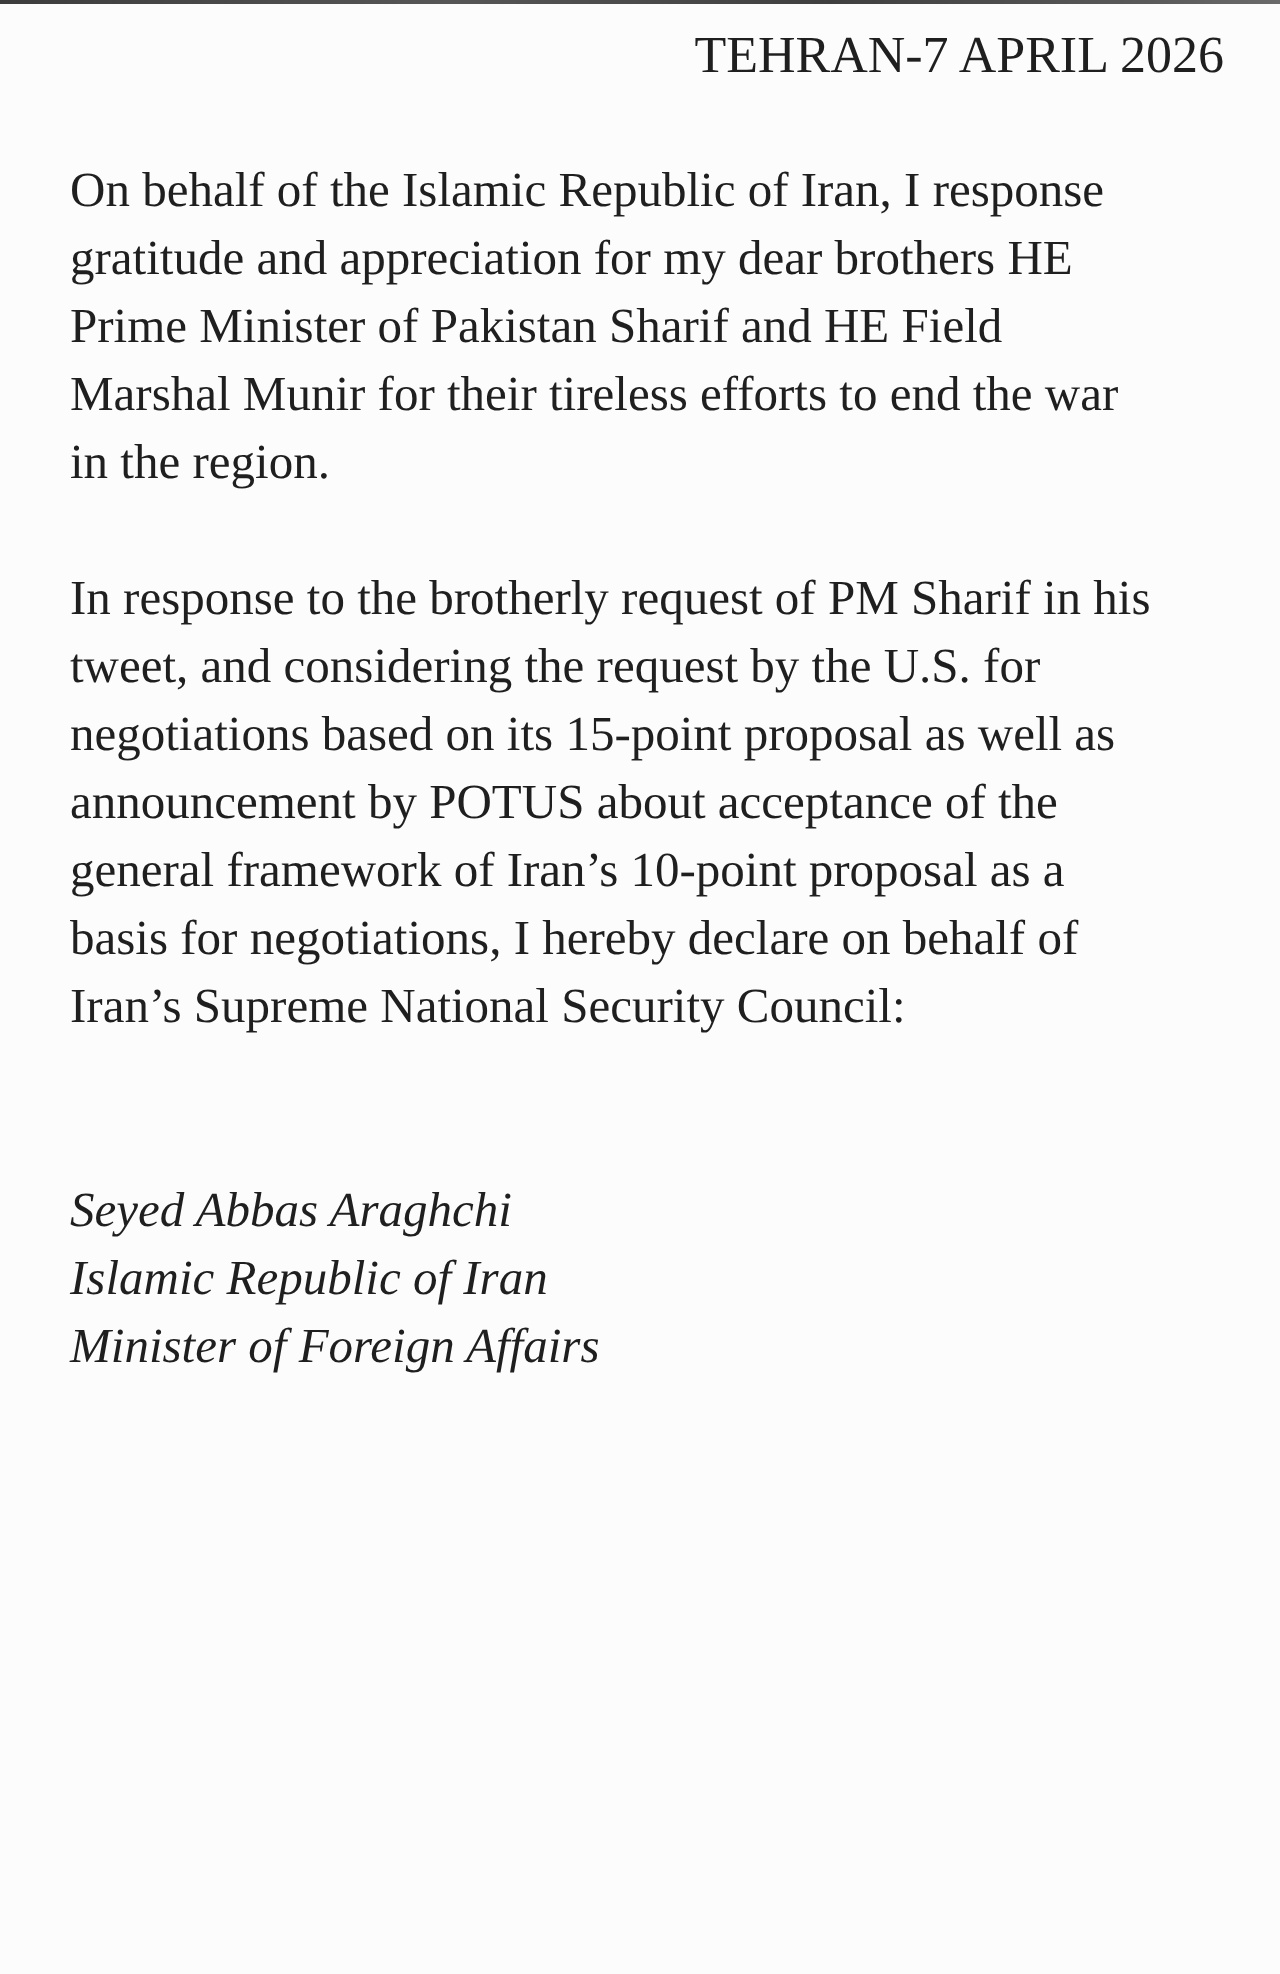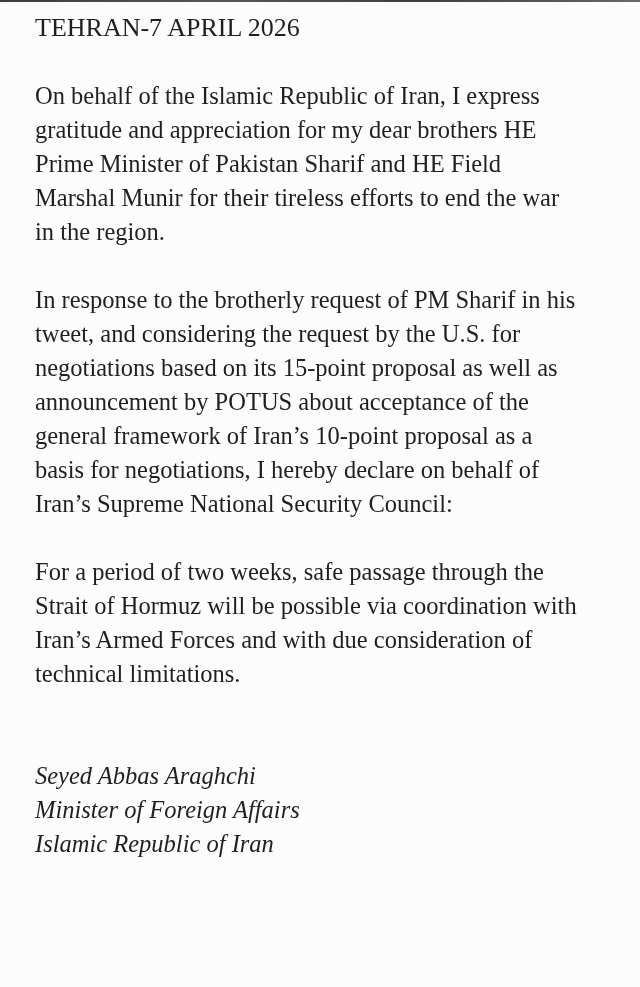--- a/index.html
+++ b/index.html
@@ -14,21 +14,21 @@
     background: linear-gradient(90deg, #3c3c3c, #565656 35%, #3f3f3f 65%, #5a5a5a 90%, #6a6a6a);
   }
   .doc {
     padding: 9px 28px 0 35px;
     font-family: "Liberation Serif", serif;
     font-size: 24.5px;
     line-height: 34px;
     color: #1f1f1f;
   }
   .title {
-    text-align: left;
+    text-align: right;
     font-size: 26px;
     font-weight: normal;
     margin: 0;
   }
   .para {
     white-space: pre-line;
     margin: 34px 0 0 0;
   }
   .signature {
     margin-top: 68px;
@@ -38,35 +38,31 @@
     font-style: italic;
   }
 </style>
 </head>
 <body>
 
 <div class="page">
   <div class="top-edge"></div>
   <div class="doc">
     <h1 class="title">TEHRAN-7 APRIL 2026</h1>
-    <p class="para">On behalf of the Islamic Republic of Iran, I express
+    <p class="para">On behalf of the Islamic Republic of Iran, I response
 gratitude and appreciation for my dear brothers HE
 Prime Minister of Pakistan Sharif and HE Field
 Marshal Munir for their tireless efforts to end the war
 in the region.</p>
     <p class="para">In response to the brotherly request of PM Sharif in his
 tweet, and considering the request by the U.S. for
 negotiations based on its 15-point proposal as well as
 announcement by POTUS about acceptance of the
 general framework of Iran’s 10-point proposal as a
 basis for negotiations, I hereby declare on behalf of
 Iran’s Supreme National Security Council:</p>
-    <p class="para">For a period of two weeks, safe passage through the
-Strait of Hormuz will be possible via coordination with
-Iran’s Armed Forces and with due consideration of
-technical limitations.</p>
     <div class="signature">
       <div>Seyed Abbas Araghchi</div>
+      <div>Islamic Republic of Iran</div>
       <div>Minister of Foreign Affairs</div>
-      <div>Islamic Republic of Iran</div>
     </div>
   </div>
 </div>
 
 </body></html>

